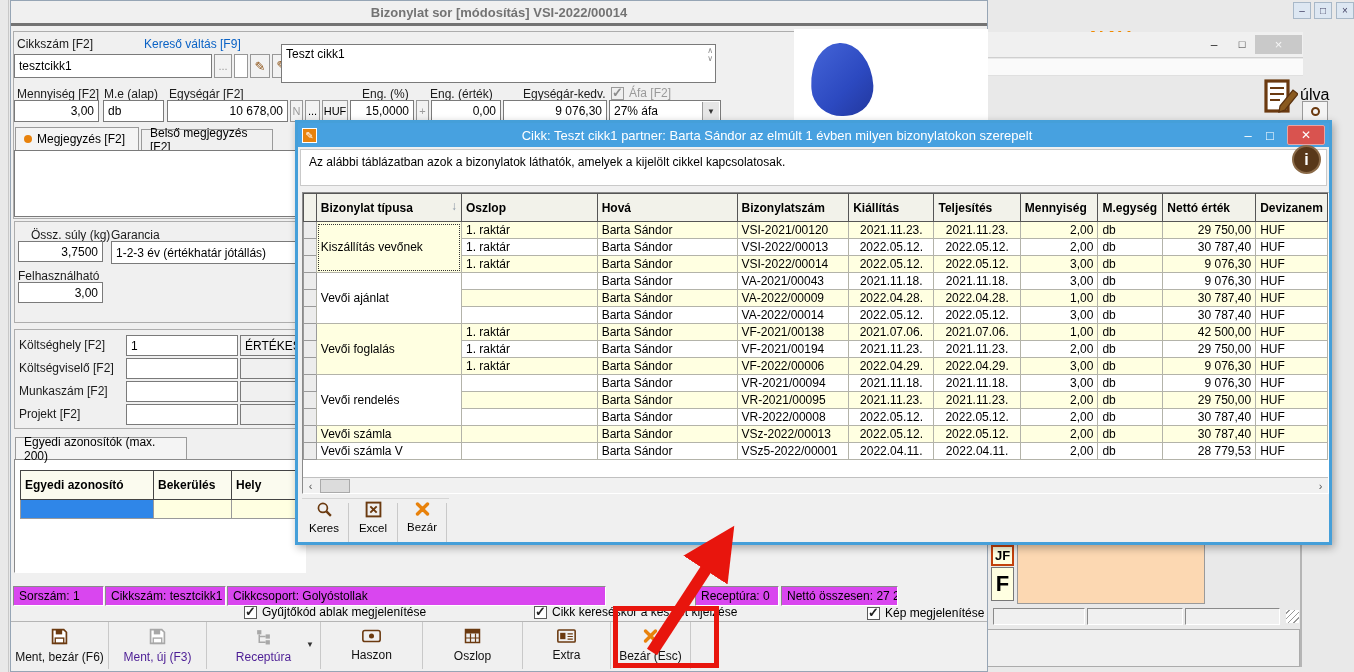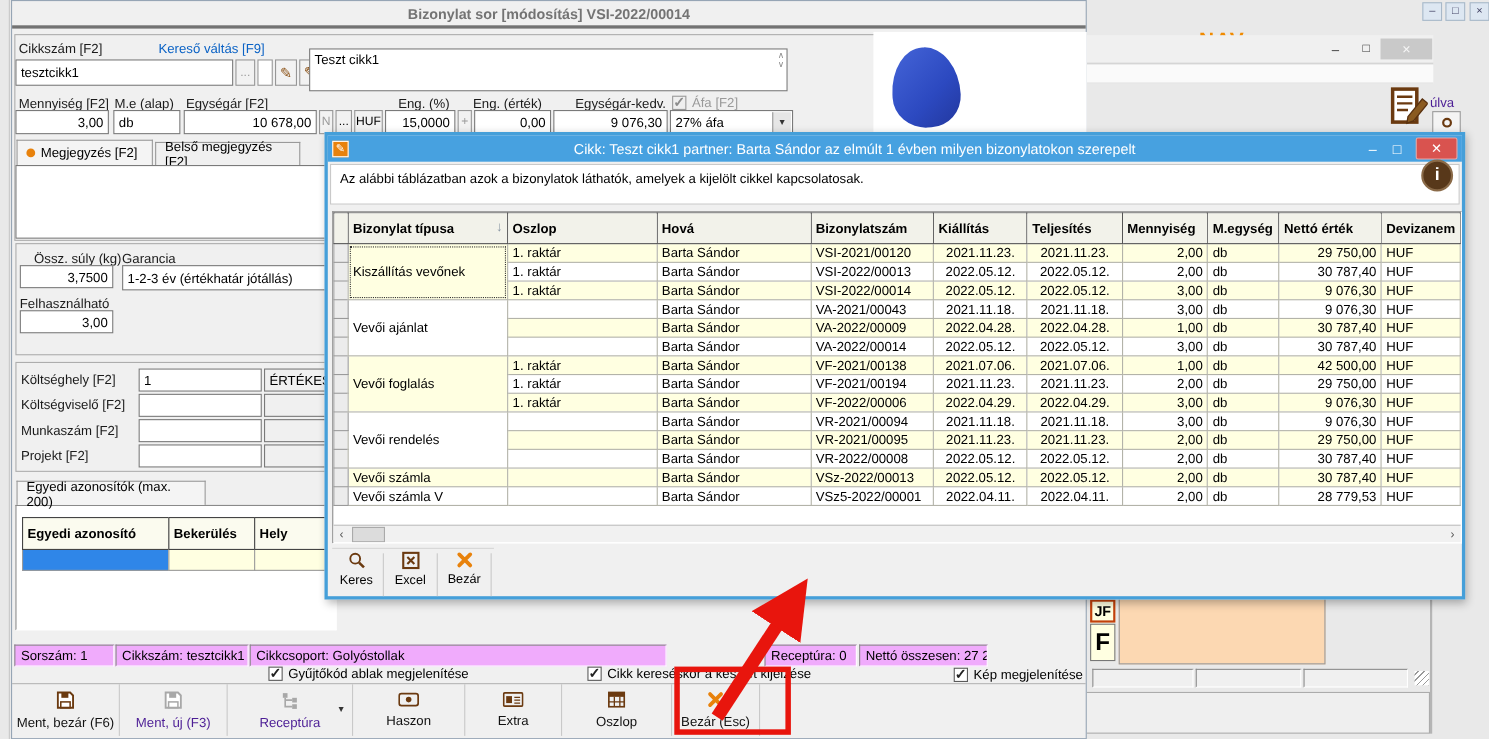--- a/index.html
+++ b/index.html
@@ -22,21 +22,21 @@
 .cb.dis{border-color:#9a9a9a;background:#efefef;}
 .cb.dis::after{color:#8d8d8d;}
 
 #main-window{position:absolute;left:10px;top:0;width:978px;height:672px;background:#f0f0f0;border:1px solid #96a5b5;z-index:1;}
 .mw-title{position:absolute;left:0;top:0;width:100%;height:25px;display:flex;align-items:center;justify-content:center;font-size:13px;color:#737373;border-bottom:3px solid #737373;font-weight:bold;}
 .tab{position:absolute;background:#f0f0f0;border:1px solid #9a9a9a;border-bottom:none;display:flex;align-items:center;padding:0 8px;font-size:12px;gap:5px;}
 .tab.active{background:#f4f4f4;z-index:2;}
 .dot{width:8px;height:8px;border-radius:50%;background:#e8820c;display:inline-block;}
 .spin{position:absolute;right:2px;top:2px;display:flex;flex-direction:column;gap:1px;color:#8a8a8a;font-size:8px;line-height:7px;}
 .combo-arrow{position:absolute;right:1px;top:1px;bottom:1px;width:17px;background:#e6e6e6;border-left:1px solid #9a9a9a;display:flex;align-items:center;justify-content:center;font-size:8px;color:#333;}
-.statbox{position:absolute;height:20px;background:#f0abfc;border:1px solid;border-color:#8a8a8a #fff #fff #8a8a8a;display:flex;align-items:center;padding:0 5px;font-size:12px;white-space:nowrap;overflow:hidden;}
+.statbox{position:absolute;height:20px;background:#d946ef;border:1px solid;border-color:#8a8a8a #fff #fff #8a8a8a;display:flex;align-items:center;padding:0 5px;font-size:12px;white-space:nowrap;overflow:hidden;}
 .cbrow{position:absolute;white-space:nowrap;font-size:12px;display:flex;align-items:center;gap:5px;}
 #toolbar{position:absolute;left:0;top:620px;width:976px;height:48px;border-top:1px solid #b5b5b5;display:flex;}
 .tb-btn{height:100%;border-right:1px solid #c9c9c9;display:flex;flex-direction:column;align-items:center;justify-content:center;gap:2px;cursor:pointer;position:relative;}
 .tb-btn .tb-lb{font-size:12px;color:#111;}
 .tb-btn.disabled .tb-lb{color:#4c1d95;}
 .tb-dd{position:absolute;right:6px;top:18px;font-size:8px;color:#333;}
 
 .eg-h{position:absolute;height:30px;background:#fbfbef;border:1px solid #444;font-weight:bold;display:flex;align-items:center;padding:0 4px;font-size:12px;}
 .eg-c{position:absolute;height:19px;border:1px solid #9a9a9a;border-top:none;}
 
@@ -88,21 +88,21 @@
   <div class="abs" style="left:1234px;top:38px;width:16px;height:14px;text-align:center;font-size:11px;color:#333;">□</div>
   <div class="abs" style="left:1255px;top:35px;width:47px;height:19px;background:#c9c9c9;color:#f6f6f6;display:flex;align-items:center;justify-content:center;font-size:13px;">×</div>
   <div class="abs" style="left:985px;top:59px;width:318px;height:17px;background:#fafafa;border-bottom:1px solid #e0e0e0;"></div>
   <div class="abs" style="left:1264px;top:78px;width:34px;height:38px;">
     <svg width="34" height="38" viewBox="0 0 17 19">
         <rect x="1" y="1.5" width="11" height="15" fill="#fff" stroke="#6b3a10" stroke-width="1.6"></rect>
         <path d="M3 5h7M3 8h7M3 11h5" stroke="#6b3a10" stroke-width="1.1"></path>
         <path d="M8 14l6.5-8 2.5 2-6.5 8-3 1z" fill="#8a5a20" stroke="#5a3210" stroke-width="0.6"></path>
       </svg>
   </div>
-  <div class="abs" style="left:1300px;top:86px;font-size:12px;color:#4c1d95;">úlva</div>
+  <div class="abs" style="left:1300px;top:86px;font-size:16px;color:#000000;">úlva</div>
   <div class="abs" style="left:1302px;top:101px;width:26px;height:20px;border:1px solid #9a9a9a;background:#f4f4f4;display:flex;align-items:center;justify-content:center;">
       <span style="width:9px;height:9px;border:2px solid #6b3a10;border-radius:50%;display:inline-block;"></span>
     </div>
 
   <div class="abs cream" style="left:991px;top:545px;width:23px;height:21px;border:2px solid #c2410c;font-weight:bold;font-size:13px;display:flex;align-items:center;justify-content:center;">JF</div>
   <div class="abs cream" style="left:991px;top:567px;width:23px;height:34px;border:1px solid #777;font-weight:bold;font-size:22px;display:flex;align-items:center;justify-content:center;">F</div>
   <div class="abs" style="left:1017px;top:543px;width:188px;height:61px;background:#fcd8b2;border:1px solid #9a9a9a;"></div>
   <div class="abs sunken" style="left:993px;top:608px;width:92px;height:17px;background:#f0f0f0;"></div>
   <div class="abs sunken" style="left:1087px;top:608px;width:96px;height:17px;background:#f0f0f0;"></div>
   <div class="abs sunken" style="left:1185px;top:608px;width:95px;height:17px;background:#f0f0f0;"></div>
@@ -268,35 +268,35 @@
           <span class="tb-lb">Receptúra</span>
           <span class="tb-dd">▼</span>
         </div>
         <div class="tb-btn" style="width: 102px;">
           <span><svg width="19" height="14" viewBox="0 0 18 12">
               <rect x="0.8" y="0.8" width="16.4" height="10.4" rx="2" fill="none" stroke="#6b3a10" stroke-width="1.5"></rect>
               <circle cx="9" cy="6" r="2.4" fill="#6b3a10"></circle>
             </svg></span>
           <span class="tb-lb">Haszon</span>
         </div>
+        <div class="tb-btn" style="width: 100px;">
+          <span><svg width="17" height="16" viewBox="0 0 16 16">
+              <rect x="1" y="1.5" width="14" height="13" fill="none" stroke="#6b3a10" stroke-width="1.5"></rect>
+              <rect x="1" y="1.5" width="14" height="4" fill="#6b3a10"></rect>
+              <path d="M6 5.5v9M11 5.5v9M1 10h14" stroke="#6b3a10" stroke-width="1.2"></path>
+            </svg></span>
+          <span class="tb-lb">Oszlop</span>
+        </div>
         <div class="tb-btn" style="width: 88px;">
           <span><svg width="19" height="14" viewBox="0 0 18 13">
               <rect x="0.8" y="0.8" width="16.4" height="11.4" rx="1" fill="none" stroke="#6b3a10" stroke-width="1.5"></rect>
               <rect x="3" y="3.5" width="5" height="6" fill="#6b3a10"></rect>
               <path d="M10 4.5h5M10 7h5M10 9.5h5" stroke="#6b3a10" stroke-width="1.1"></path>
             </svg></span>
           <span class="tb-lb">Extra</span>
-        </div>
-        <div class="tb-btn" style="width: 100px;">
-          <span><svg width="17" height="16" viewBox="0 0 16 16">
-              <rect x="1" y="1.5" width="14" height="13" fill="none" stroke="#6b3a10" stroke-width="1.5"></rect>
-              <rect x="1" y="1.5" width="14" height="4" fill="#6b3a10"></rect>
-              <path d="M6 5.5v9M11 5.5v9M1 10h14" stroke="#6b3a10" stroke-width="1.2"></path>
-            </svg></span>
-          <span class="tb-lb">Oszlop</span>
         </div>
         <div class="tb-btn" style="width: 80px;">
           <span><svg width="17" height="16" viewBox="0 0 16 16">
               <path d="M3 3l10 10M13 3L3 13" stroke="#e8820c" stroke-width="3.4" stroke-linecap="round"></path>
             </svg></span>
           <span class="tb-lb">Bezár (Esc)</span>
         </div>
       </div>
   </div>
 

